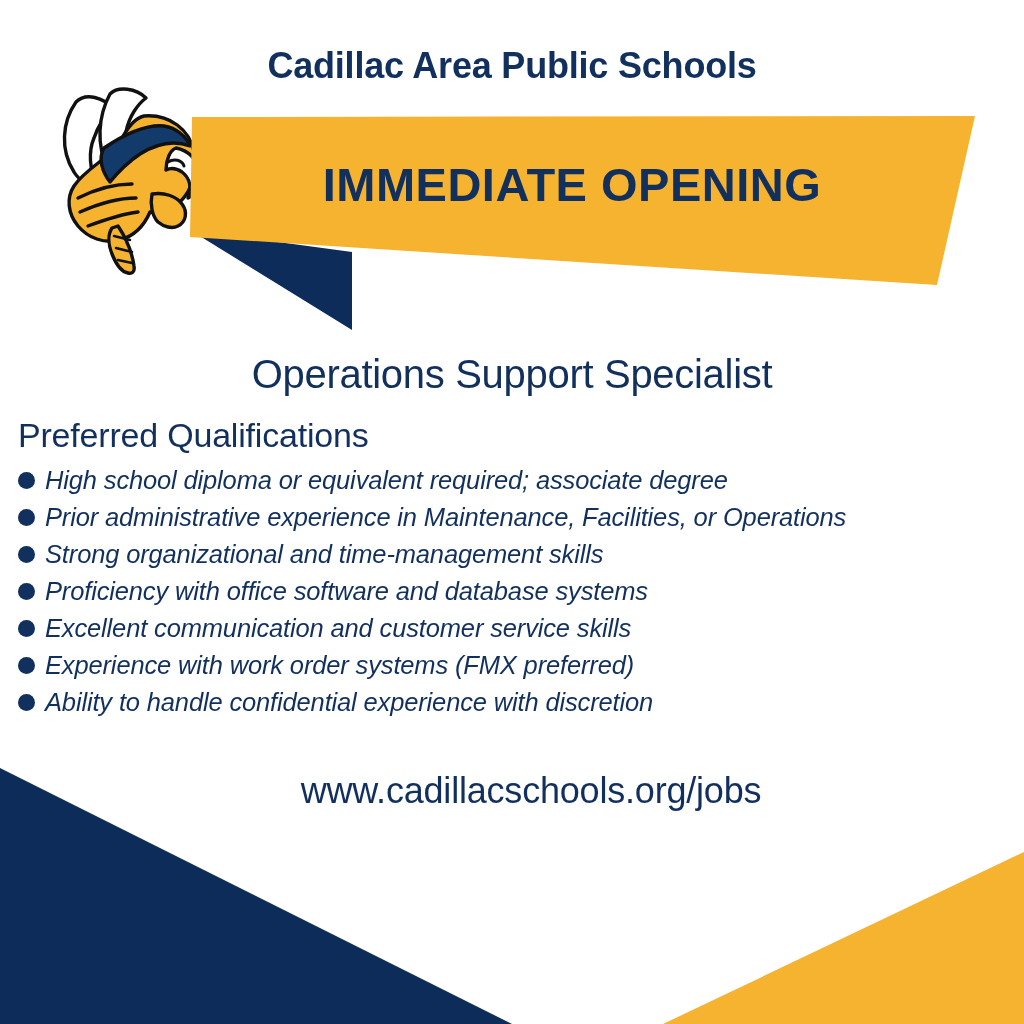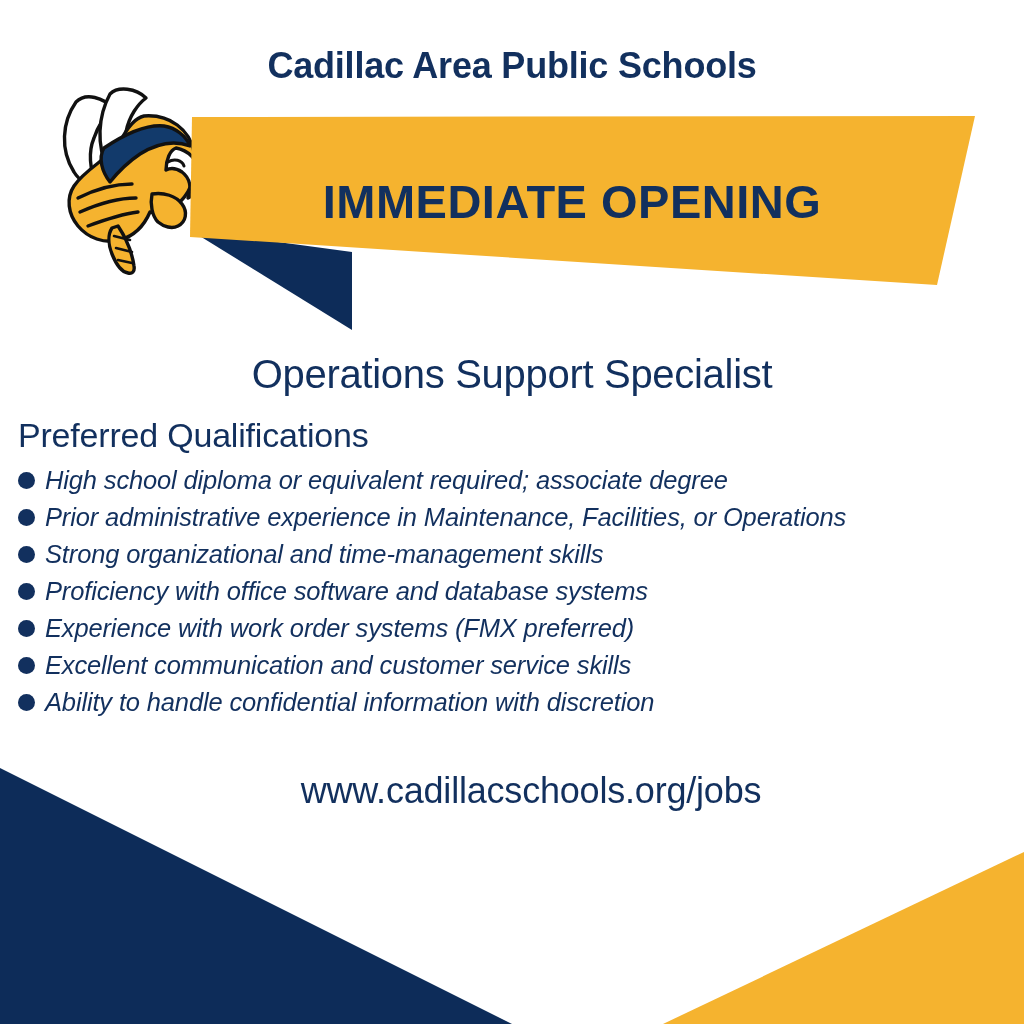--- a/index.html
+++ b/index.html
@@ -55,21 +55,21 @@
   .banner {
     position: absolute;
     left: 180px;
     top: 110px;
     width: 810px;
     height: 225px;
   }
   .banner-text {
     position: absolute;
     left: 192px;
-    top: 174px;
+    top: 157px;
     width: 760px;
     text-align: center;
     font-size: 47px;
     font-weight: bold;
     letter-spacing: 0.5px;
     color: #12305e;
   }
 
   
   .job-title {
@@ -206,27 +206,27 @@
       <li>
         <span class="bullet-dot"></span>
         <span>Strong organizational and time-management skills</span>
       </li>
       <li>
         <span class="bullet-dot"></span>
         <span>Proficiency with office software and database systems</span>
       </li>
       <li>
         <span class="bullet-dot"></span>
+        <span>Excellent communication and customer service skills</span>
+      </li>
+      <li>
+        <span class="bullet-dot"></span>
         <span>Experience with work order systems (FMX preferred)</span>
       </li>
       <li>
         <span class="bullet-dot"></span>
-        <span>Excellent communication and customer service skills</span>
-      </li>
-      <li>
-        <span class="bullet-dot"></span>
-        <span>Ability to handle confidential information with discretion</span>
+        <span>Ability to handle confidential experience with discretion</span>
       </li>
     </ul>
 
   <div class="url">www.cadillacschools.org/jobs</div>
 
 </div>
 
 </body></html>

